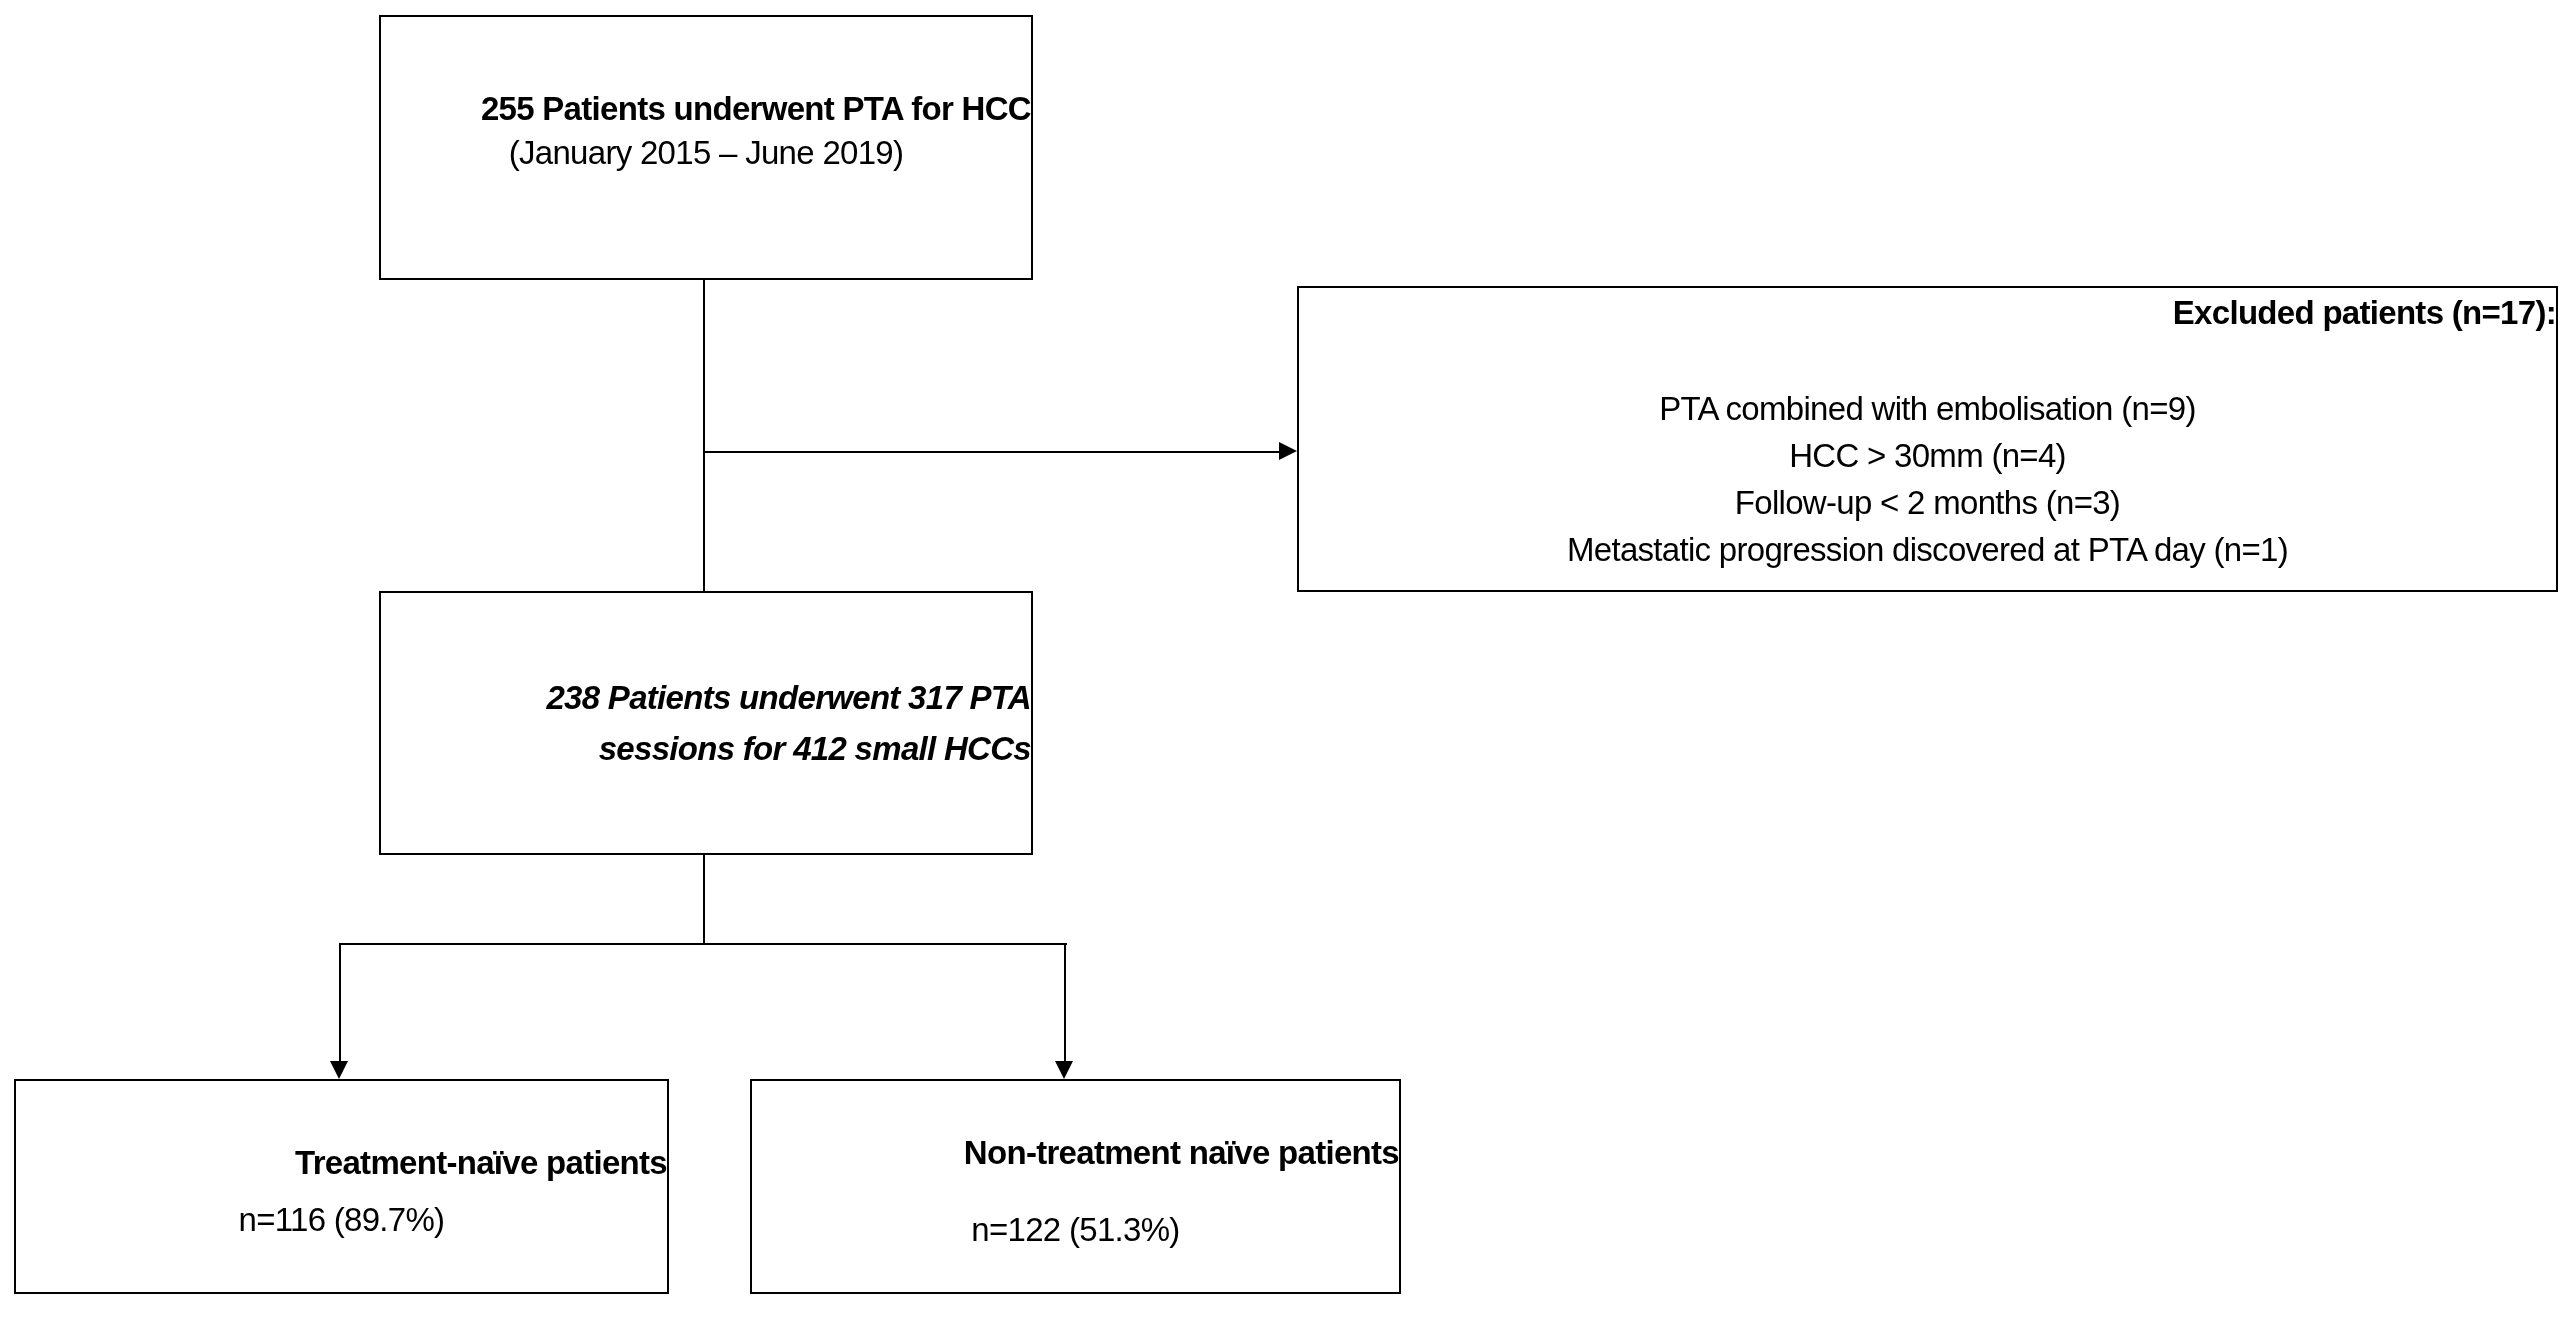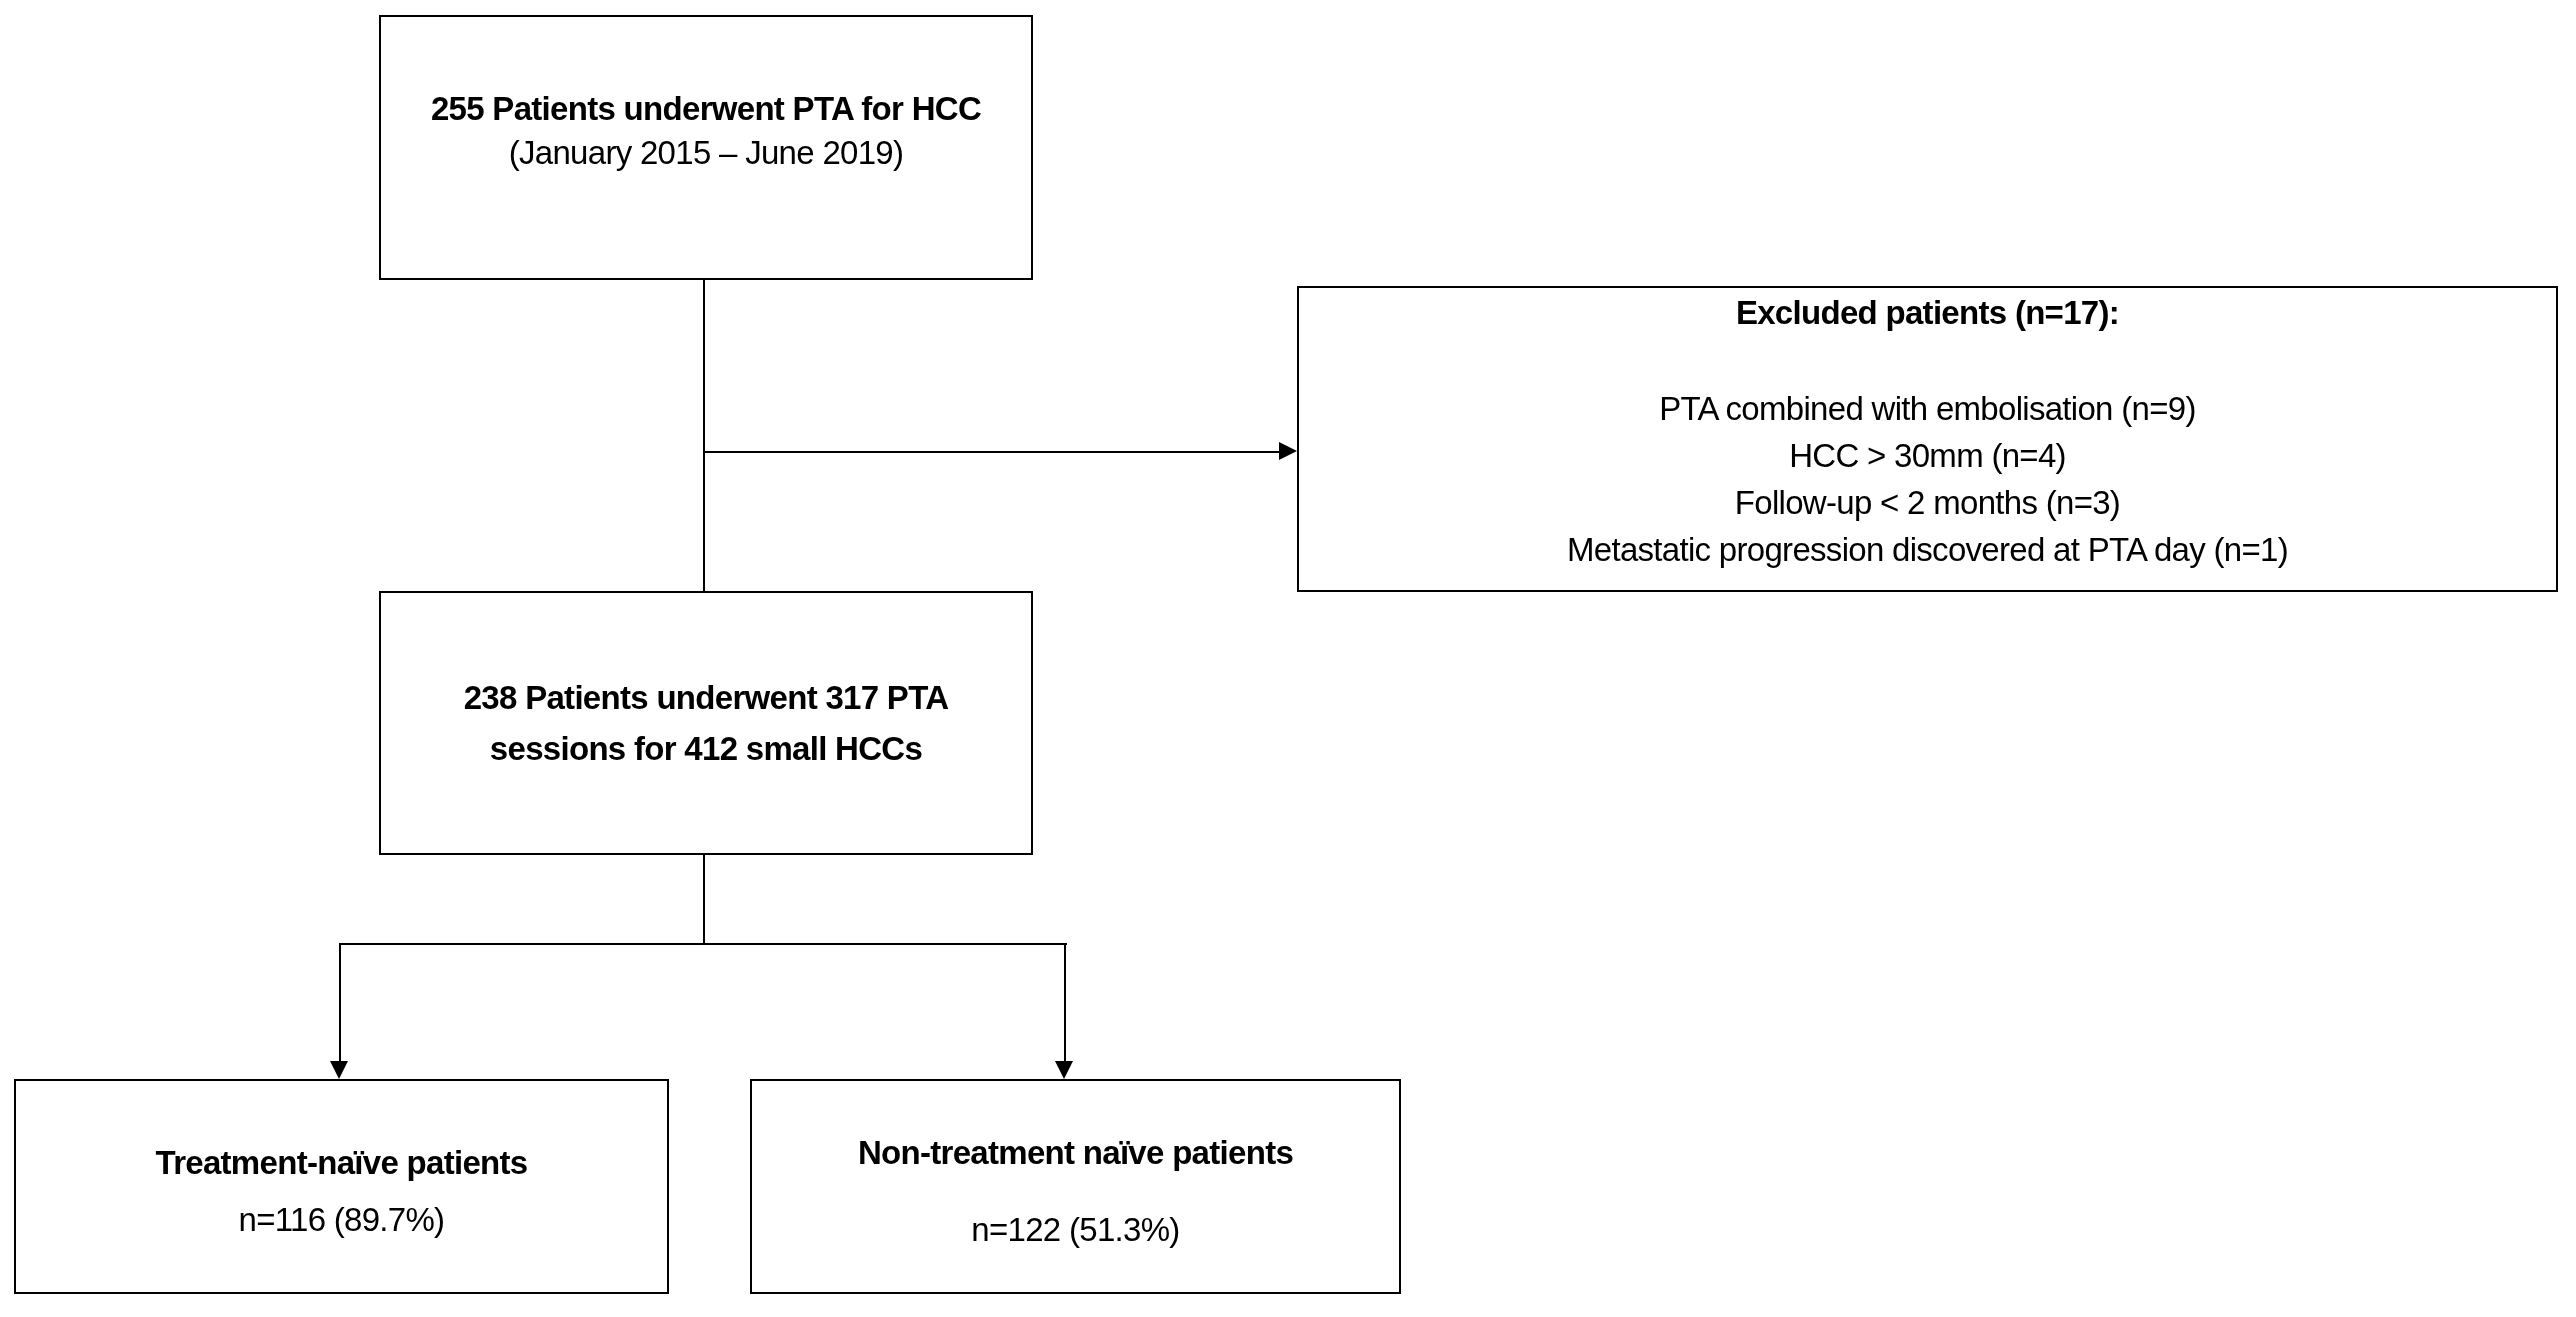--- a/index.html
+++ b/index.html
@@ -22,33 +22,33 @@
     border: 2.8px solid #000000;
     background: #ffffff;
     display: flex;
     flex-direction: column;
     align-items: center;
     justify-content: center;
     text-align: center;
     font-size: 33px;
     letter-spacing: -0.7px;
   }
-  .box .bold { font-weight: bold; }
+  .box .bold { font-weight: bold; text-align: right; }
   .box .txt { width: 100%; white-space: nowrap; }
 
   
   .box-top      { left: 379px;  top: 15.3px;   width: 654px;  height: 265px; padding-bottom: 33px; }
   .box-top .txt { line-height: 44px; }
 
   .box-excluded { left: 1297px; top: 286px;  width: 1261px; height: 306px; justify-content: flex-start; padding-top: 1px; }
   .box-excluded .txt { line-height: 47px; }
   .box-excluded .spacer { height: 49px; width: 100%; }
 
   .box-middle   { left: 379px;  top: 591px;  width: 654px;  height: 264px; }
-  .box-middle .txt { line-height: 51px; }
+  .box-middle .txt { line-height: 51px; font-style: italic; }
 
   .box-bl       { left: 14px;   top: 1079px; width: 655px;  height: 215px; }
   .box-br       { left: 750px; top: 1079px; width: 651px;  height: 215px; gap: 20px; }
   .box-bl .txt, .box-br .txt { line-height: 49px; margin-top: 8px; }
 
   
   .line {
     position: absolute;
     background: #000000;
   }

